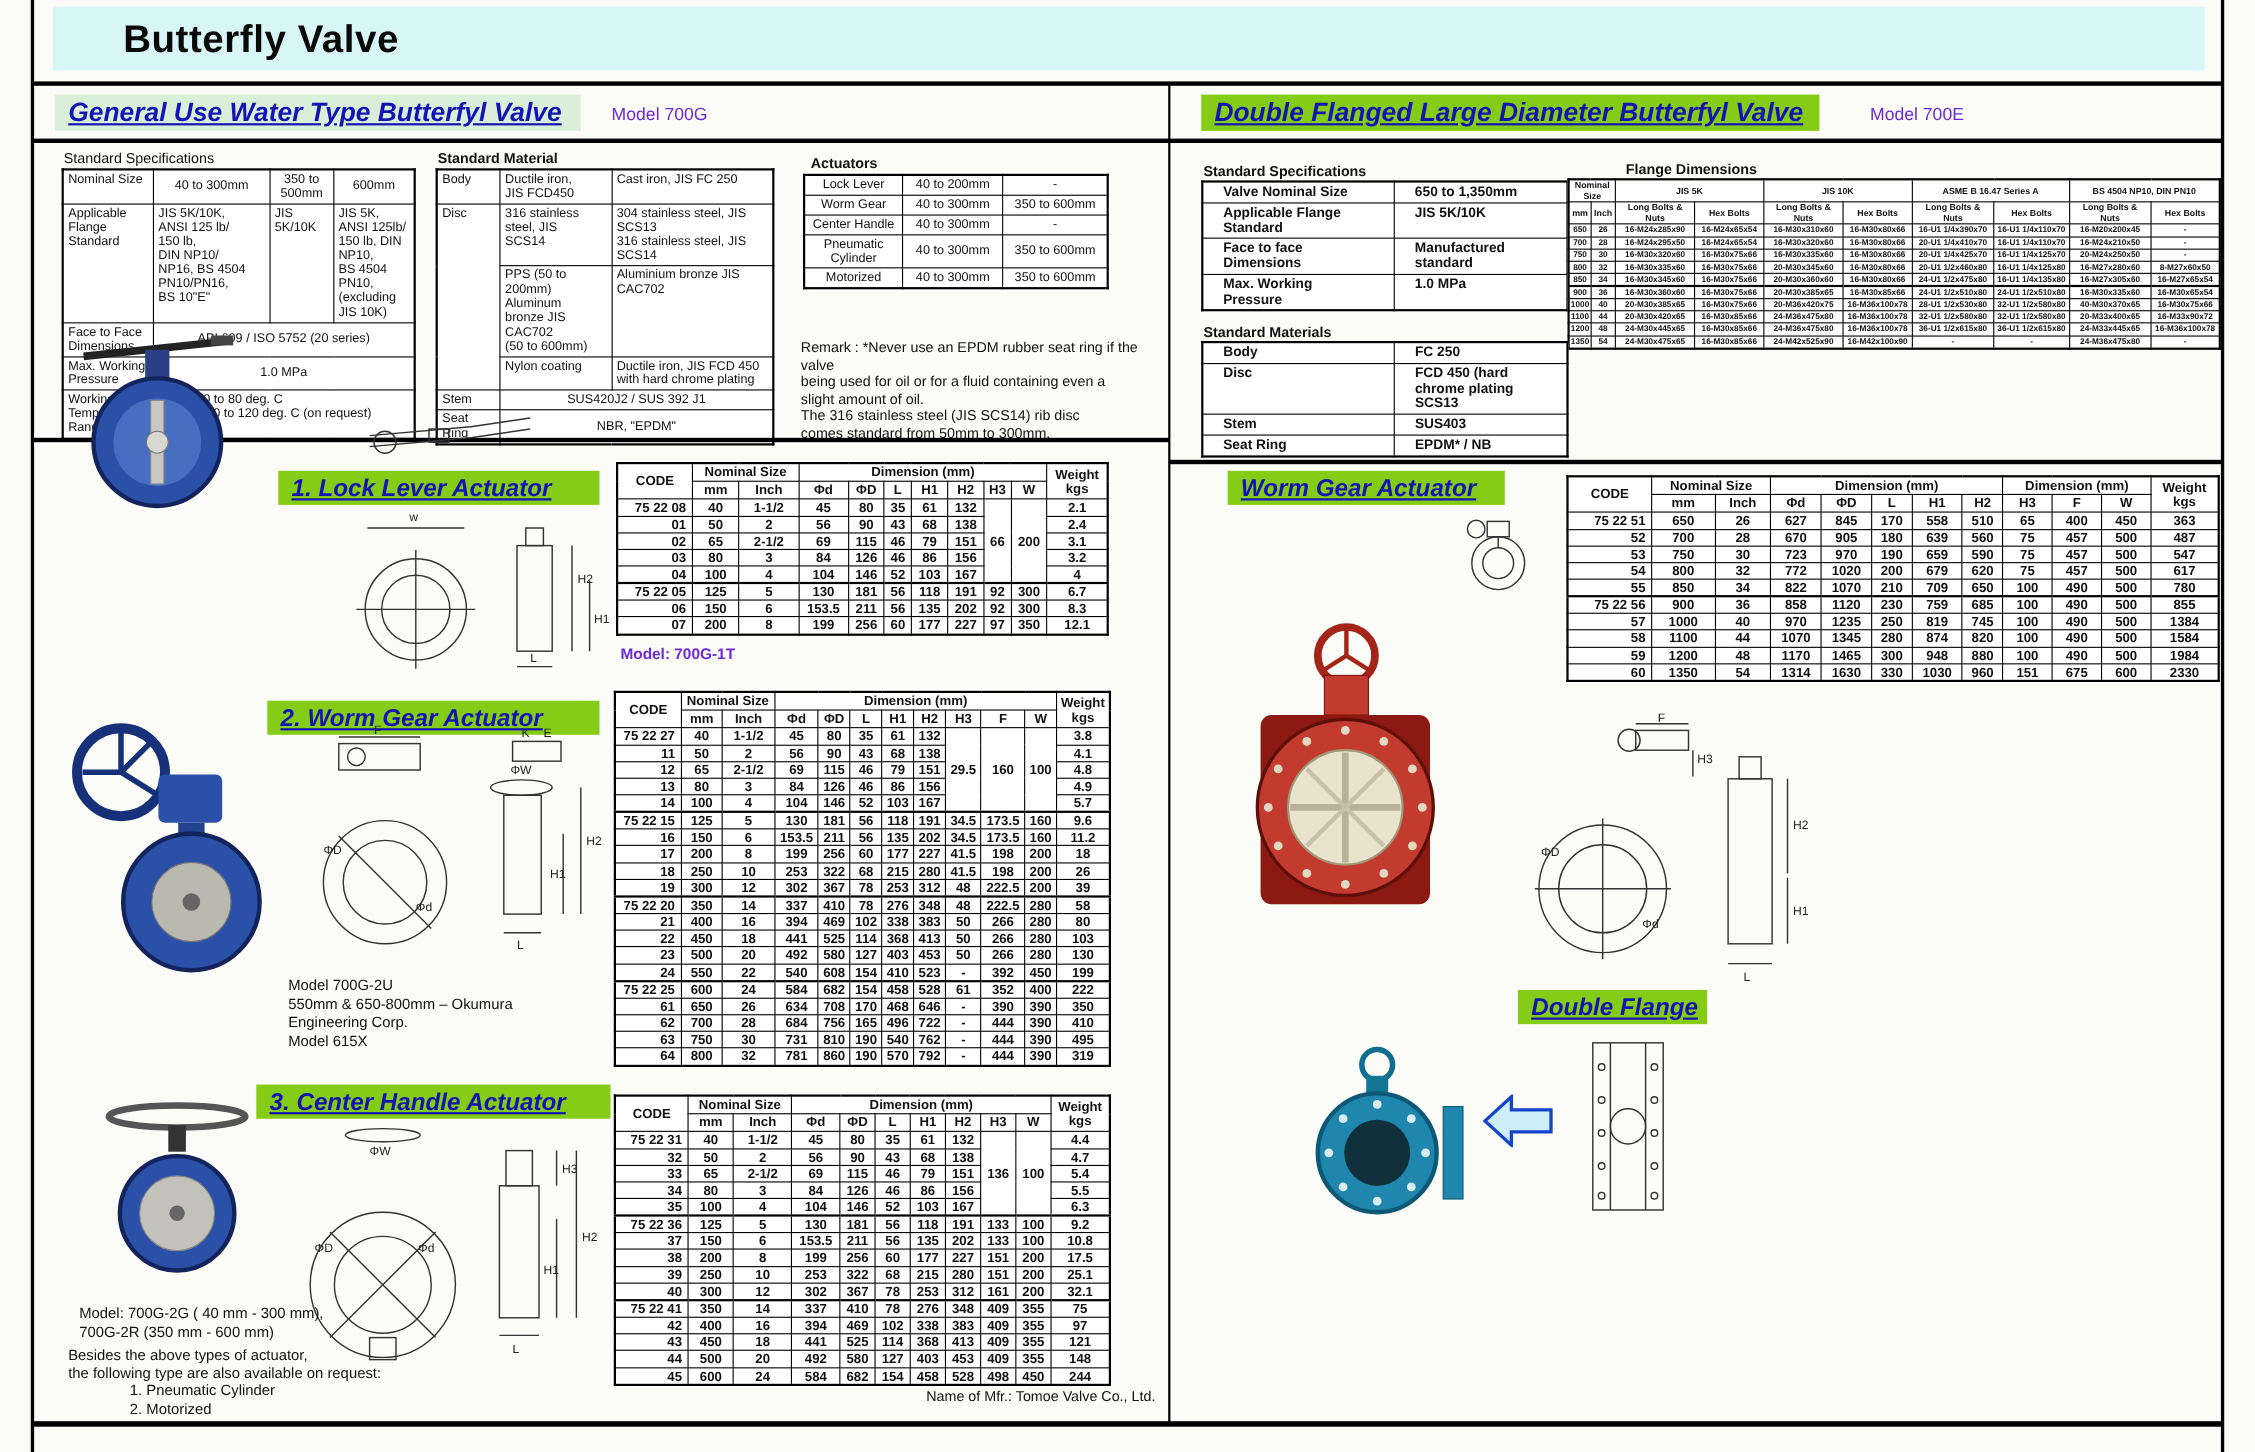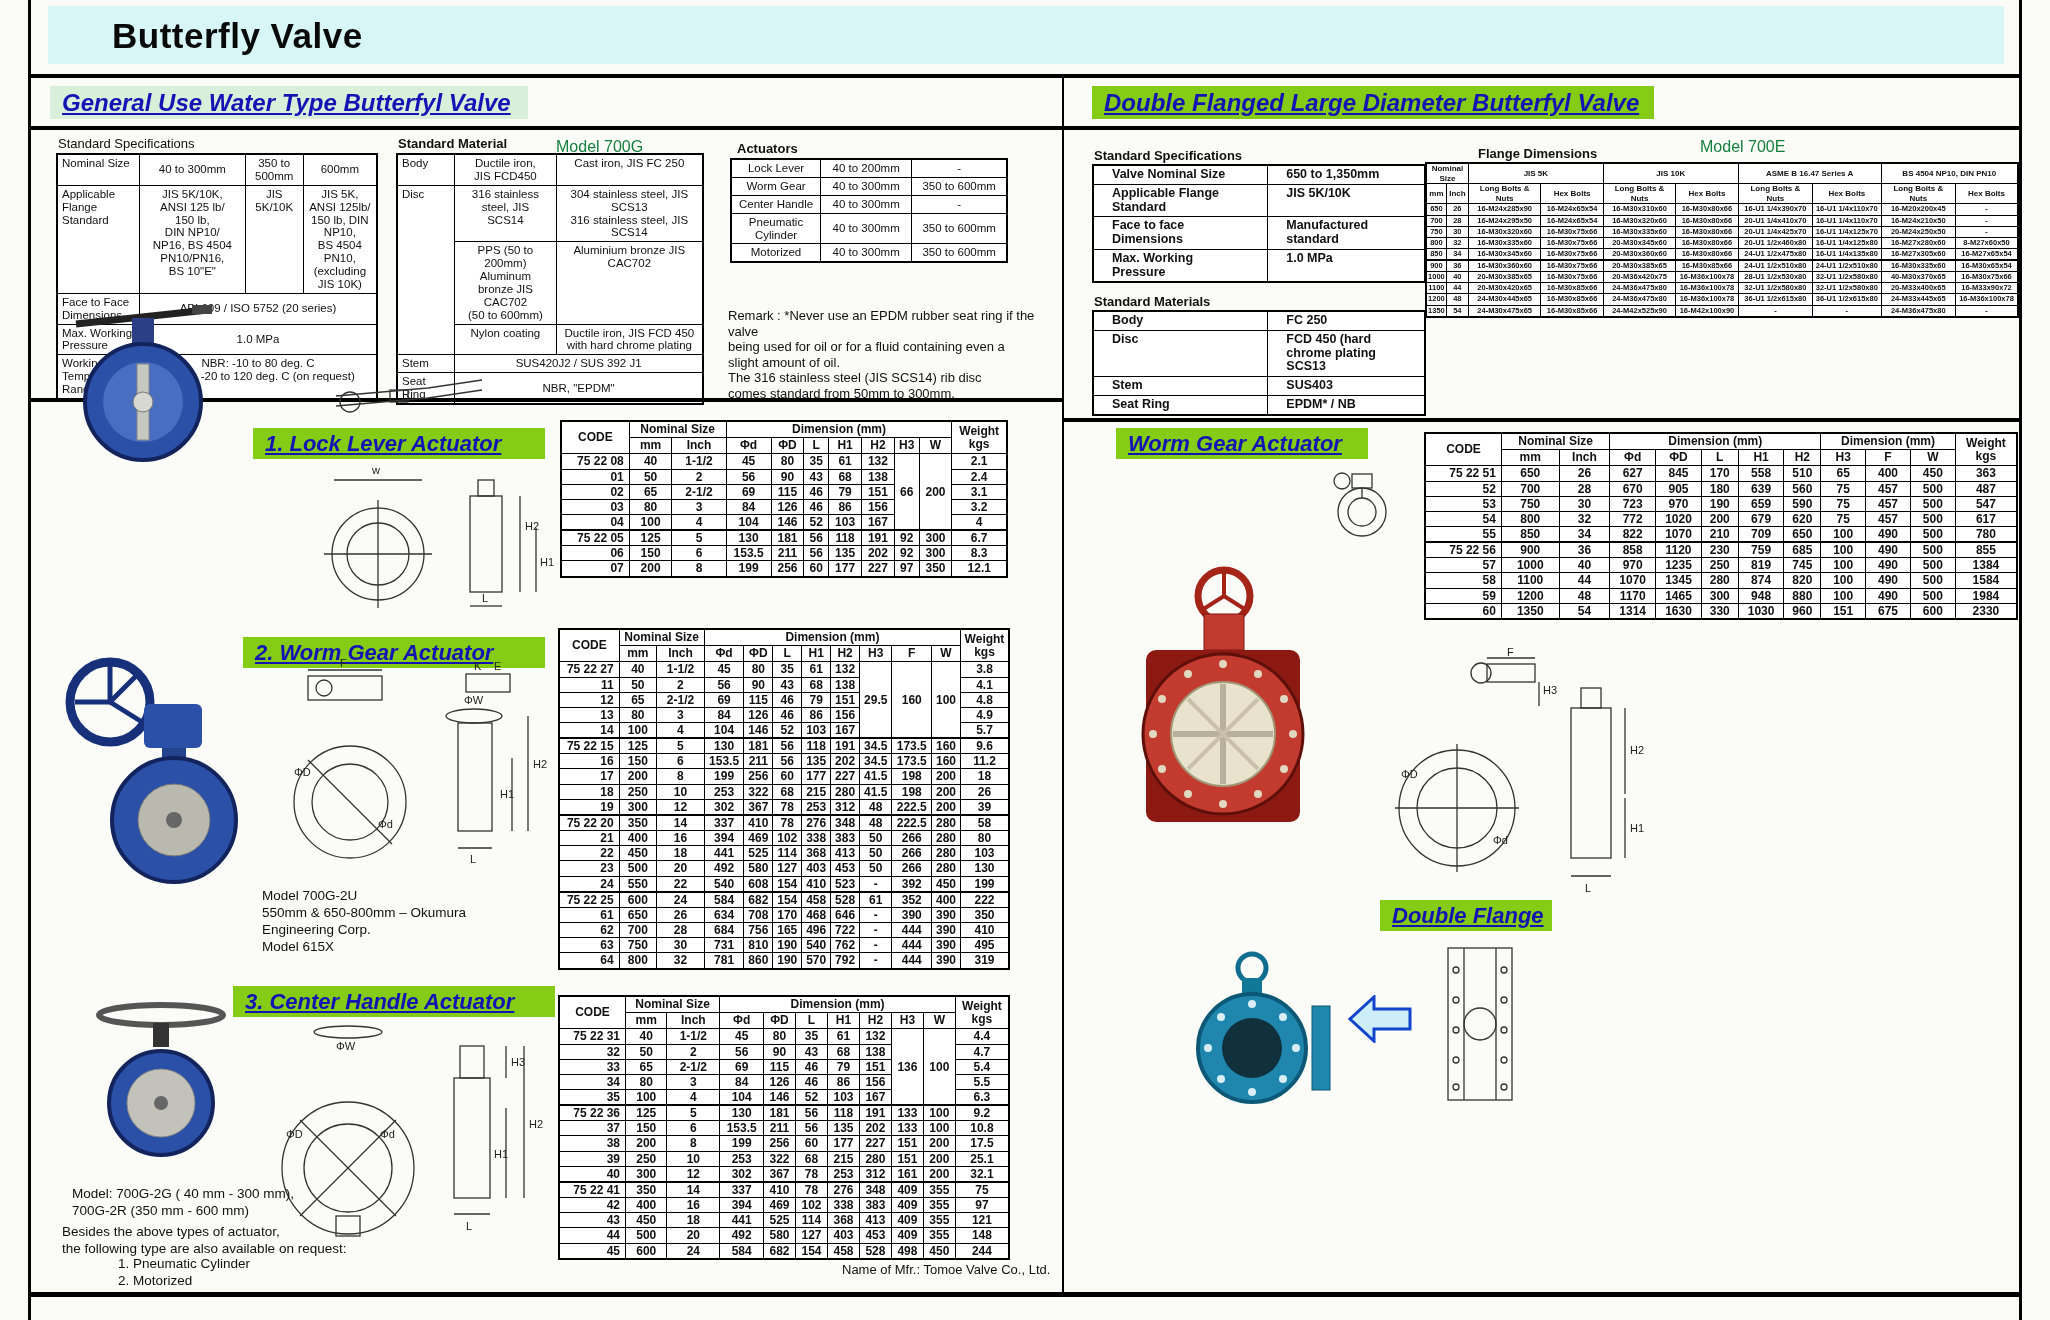--- a/index.html
+++ b/index.html
@@ -4,26 +4,26 @@
 <style>
   html,body{margin:0;padding:0;}
   body{width:2050px;height:1320px;position:relative;background:#fbfbf8;font-family:"Liberation Sans",sans-serif;color:#111;overflow:hidden;}
   .hline{position:absolute;background:#000;}
   .vline{position:absolute;background:#000;}
   .banner{position:absolute;left:48px;top:6px;width:1956px;height:58px;background:#d9f6f7;}
   .page-title{position:absolute;left:112px;top:16px;font-size:35px;font-weight:bold;color:#0a0a0a;letter-spacing:0.5px;}
   .sec-head{position:absolute;font-style:italic;font-weight:bold;color:#1414b4;text-decoration:underline;line-height:1.0;padding:5px 10px 4px 12px;white-space:nowrap;}
   .head-green{background:#d9efda;}
   .head-cyan{background:#84cc16;}
-  .model-note{position:absolute;font-size:16px;color:#15803d;margin-top:42px;}
+  .model-note{position:absolute;font-size:16px;color:#6d28d9;}
   .tbl-title{position:absolute;font-size:13px;font-weight:bold;color:#111;}
   table{border-collapse:collapse;background:#fff;position:absolute;}
   th,td{border:1px solid #000;white-space:pre-line;}
   table{border:2px solid #000;}
-  .gentab td{font-size:11.5px;padding:2px 4px;vertical-align:top;text-align:center;line-height:1.12;}
+  .gentab td{font-size:11.5px;padding:2px 4px;vertical-align:top;text-align:left;line-height:1.12;}
   .gentab .c{text-align:center;vertical-align:middle;}
   .gentab .lbl{text-align:left;vertical-align:top;}
   .dimtab th{font-size:12px;font-weight:bold;padding:1px 2px;text-align:center;line-height:1.1;}
   .dimtab td{font-size:12px;font-weight:bold;padding:0 3px;text-align:center;line-height:1.18;}
   .dimtab td:first-child{text-align:right;padding-right:5px;}
   tr.grp td{border-top:2px solid #000;}
   .kv td{font-size:12.5px;padding:2px 18px;line-height:1.1;vertical-align:top;}
   .kv td:first-child{font-weight:bold;}
   .kv td:last-child{font-weight:bold;}
   .flg th{font-size:8px;padding:0 1px;text-align:center;line-height:1.2;}

